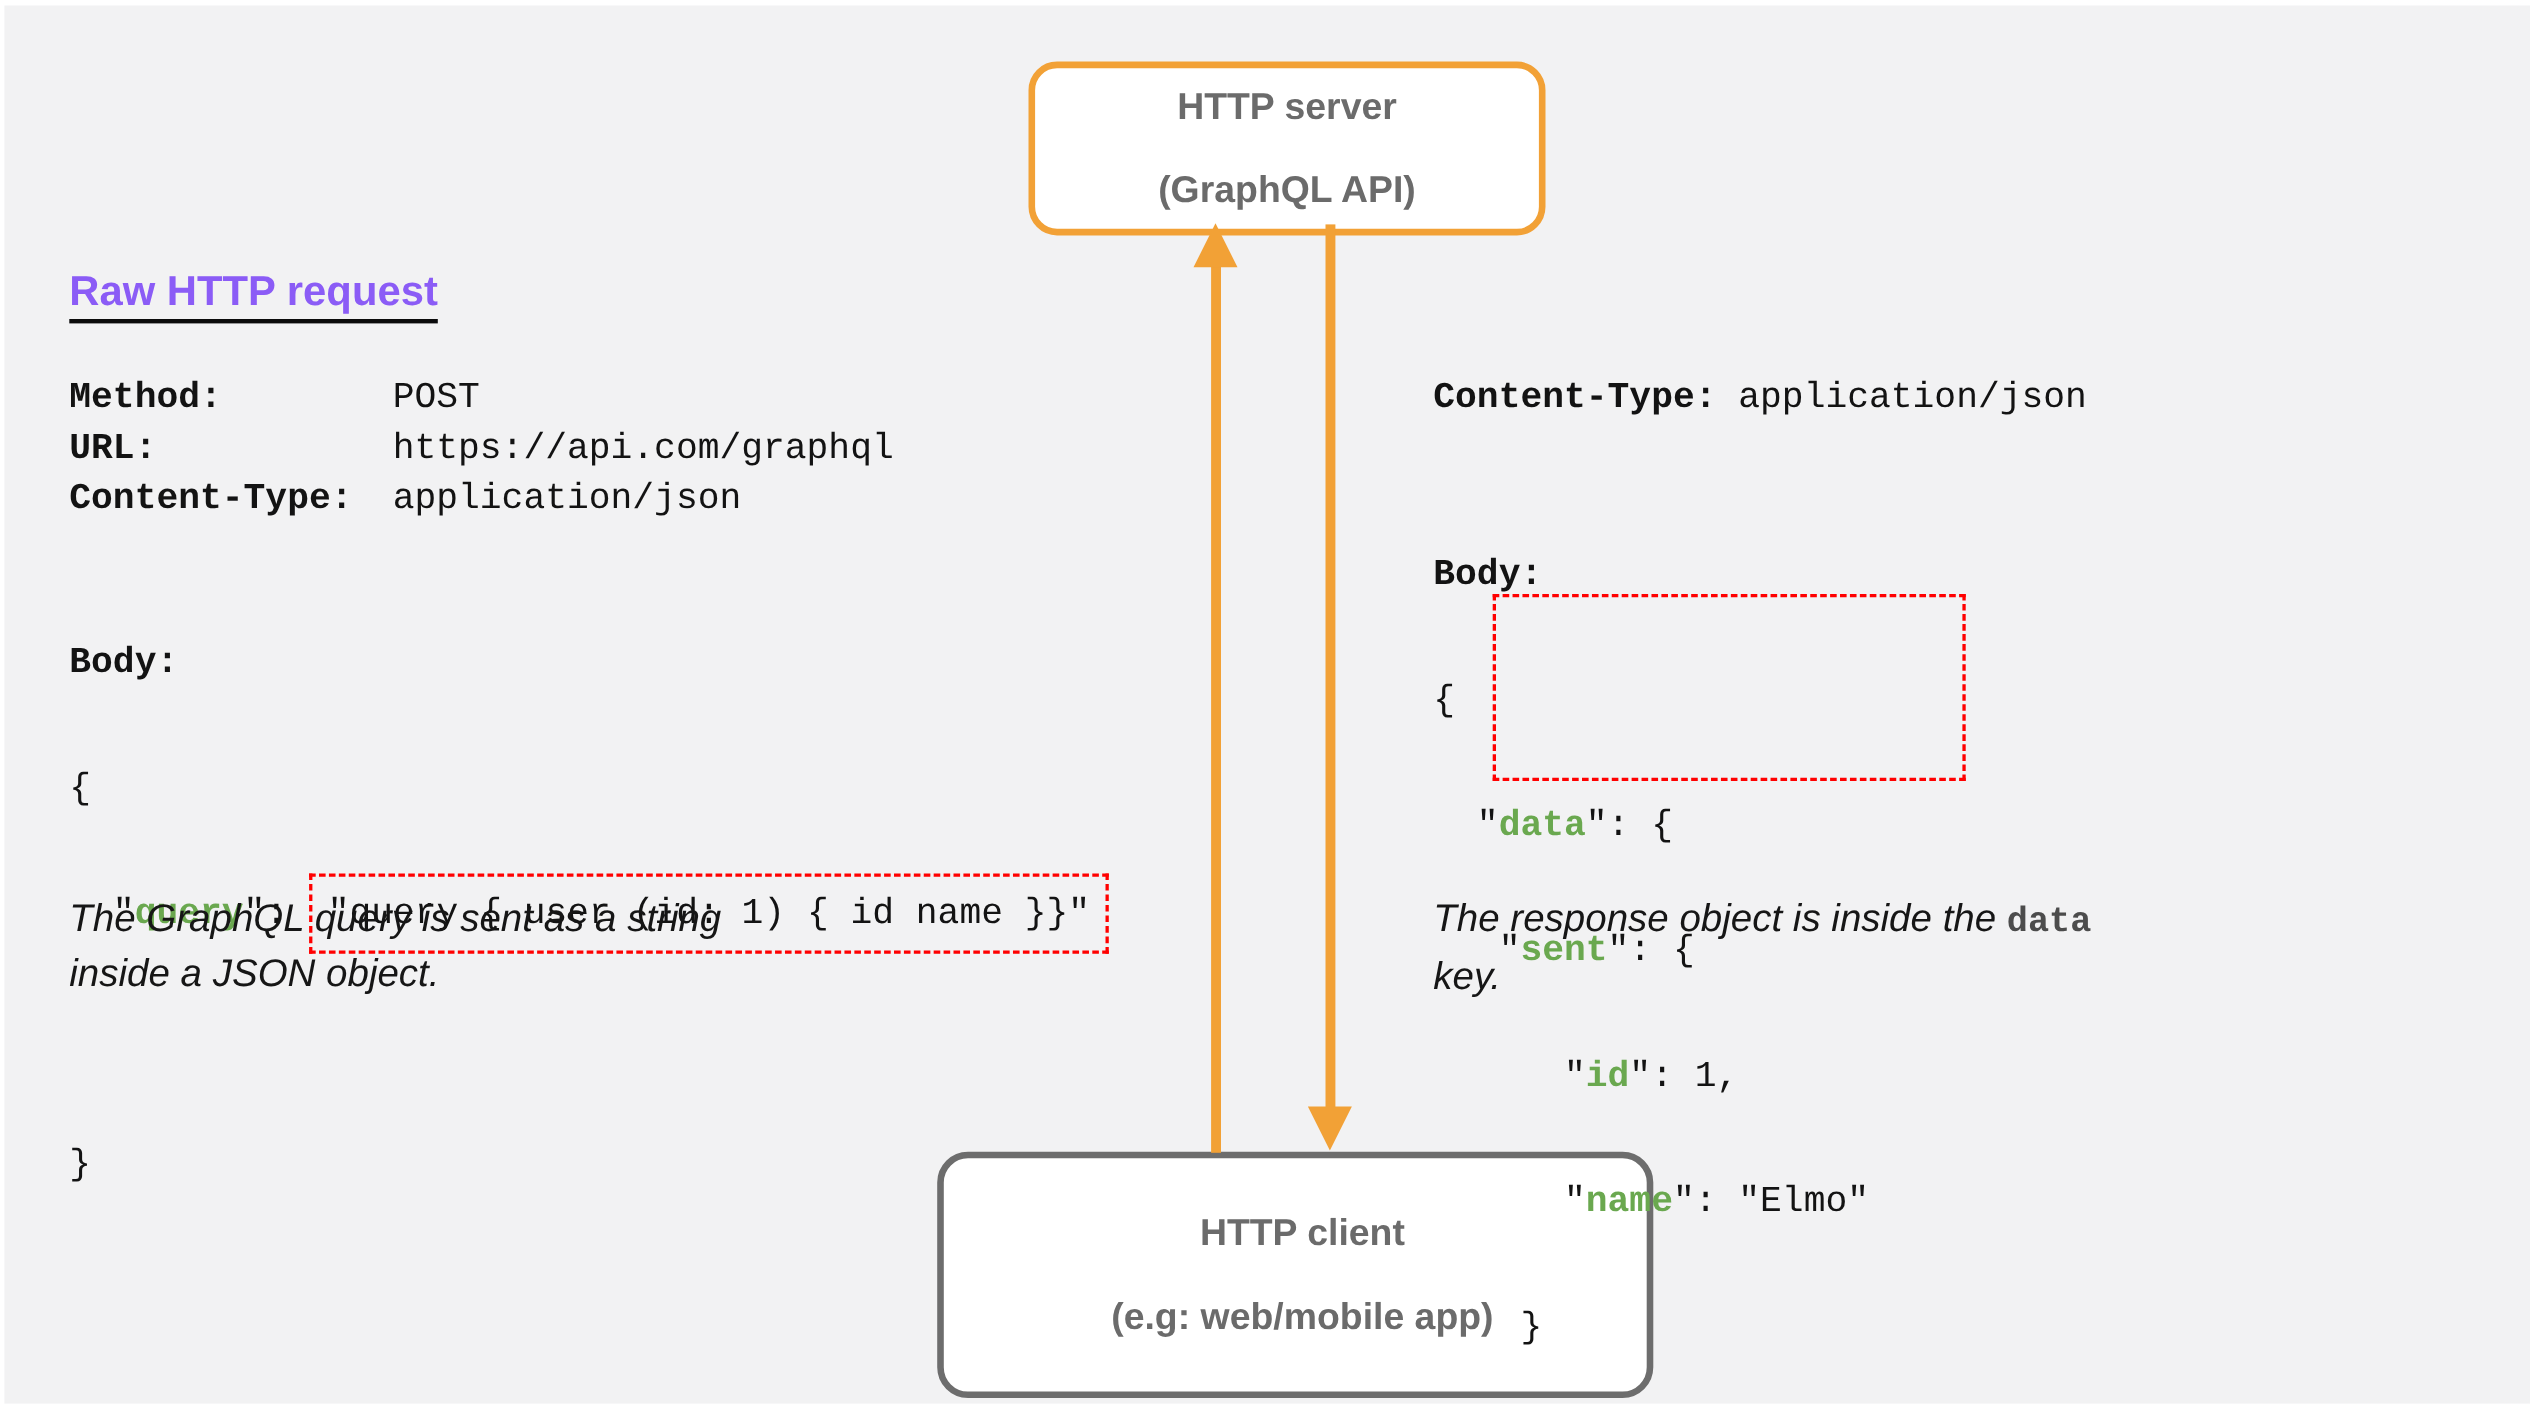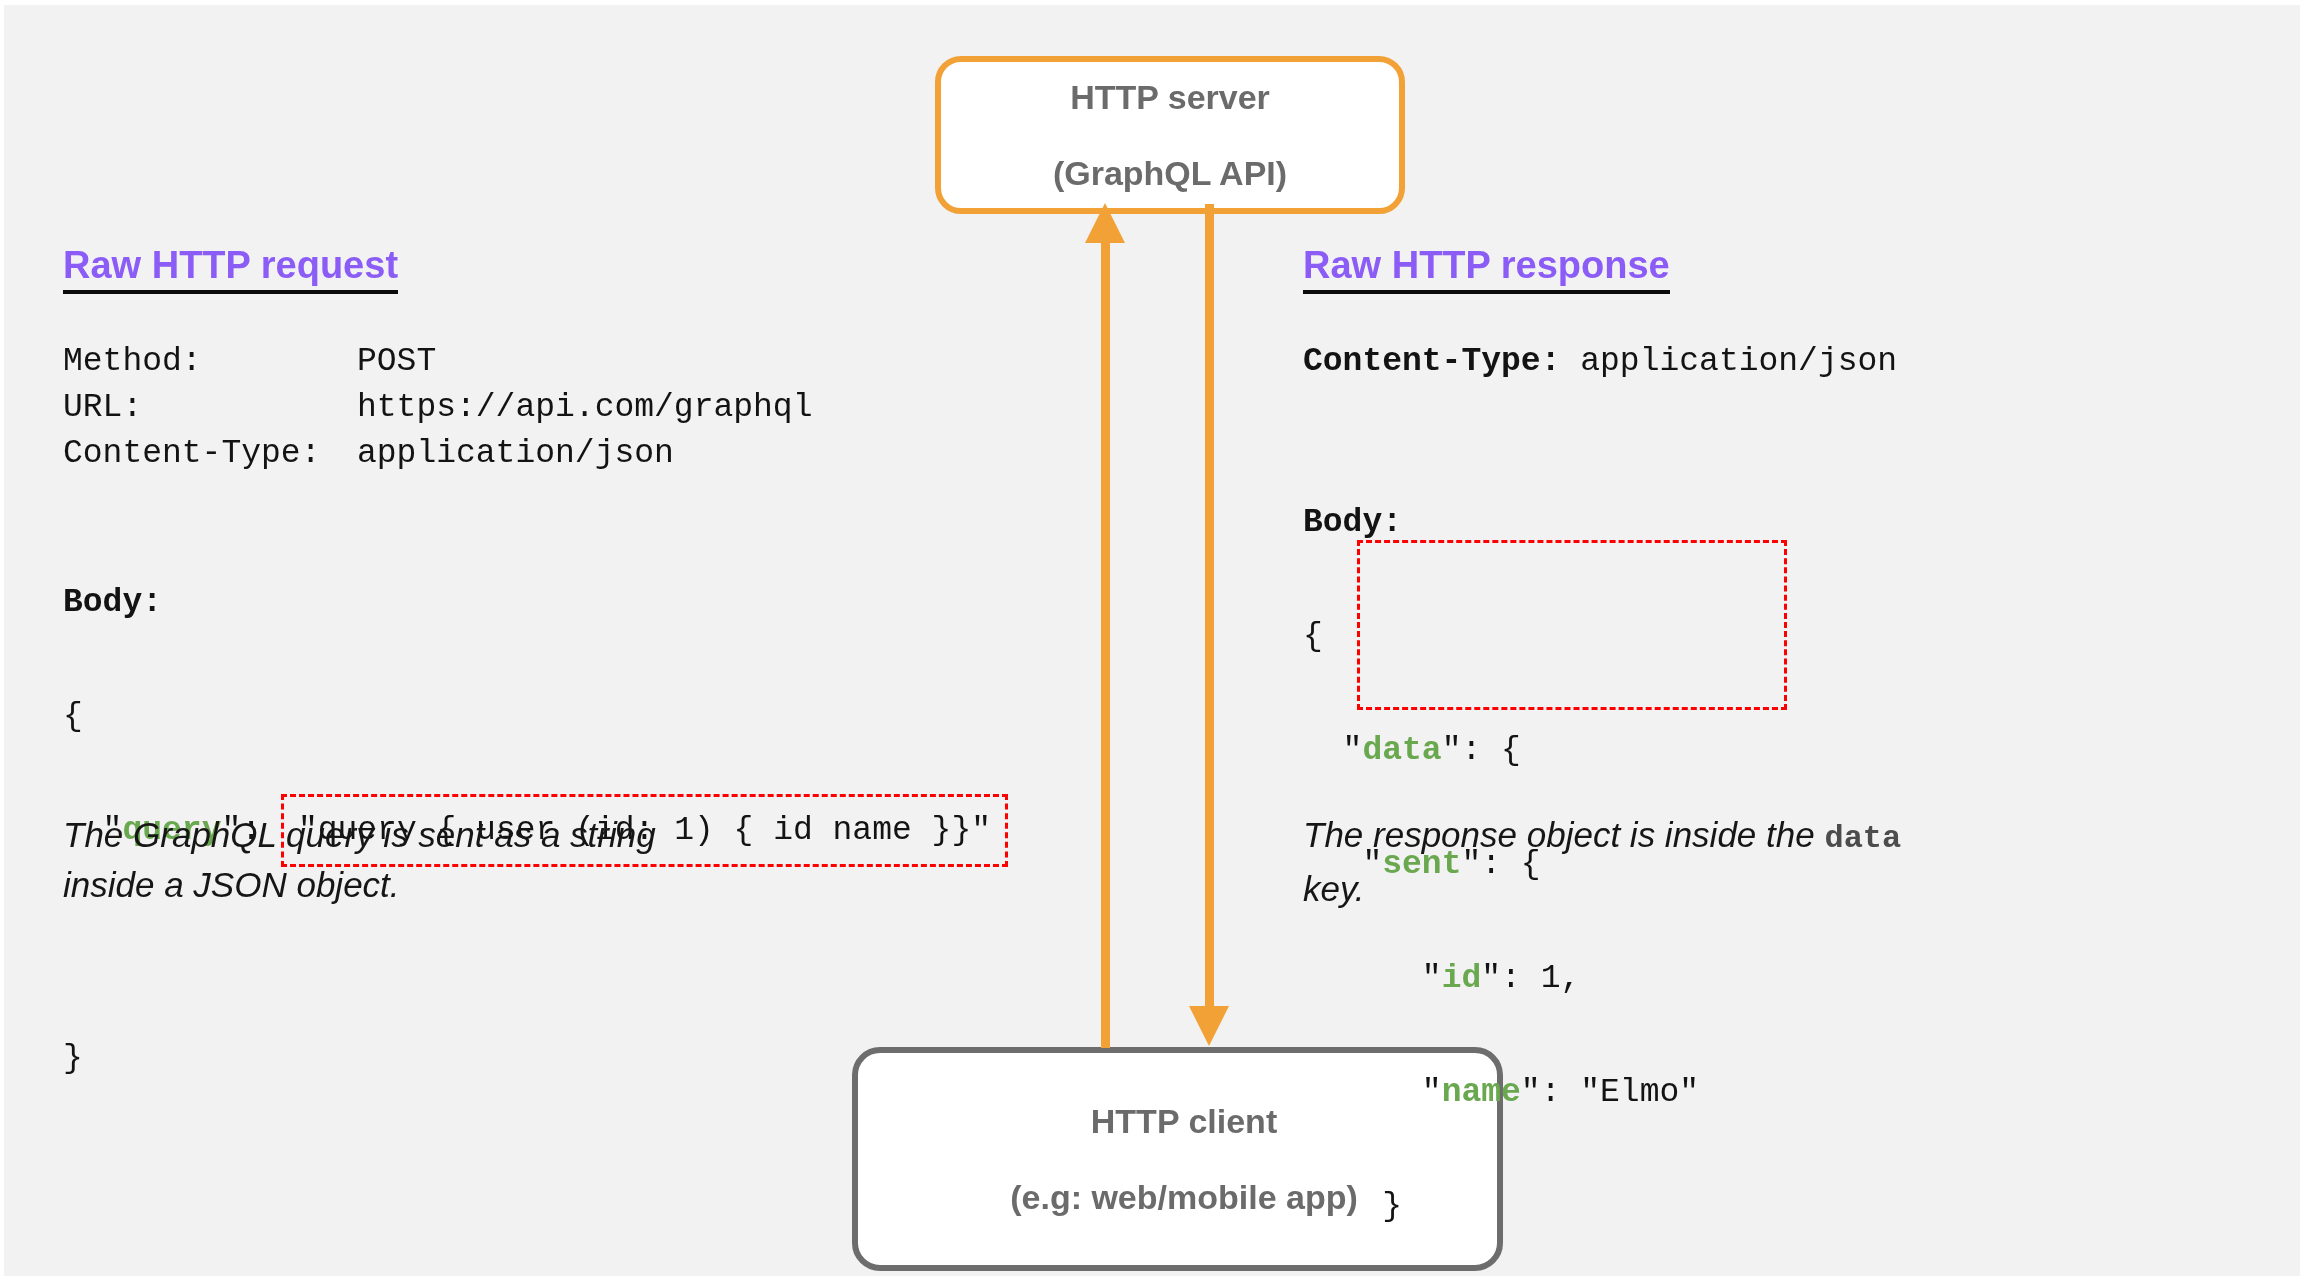--- a/index.html
+++ b/index.html
@@ -33,21 +33,21 @@
   }
   #request-title{left:63px;top:244px;}
   #response-title{left:1303px;top:244px;}
 
   .mono{font-family:"Liberation Mono",monospace;font-size:33px;color:#131313;}
   .mono-bold{font-weight:bold;}
   .green-key{color:#6AA84F;font-weight:bold;}
 
   #request-headers{position:absolute;left:63px;top:338px;}
   .hdr-row{display:flex;height:46px;align-items:center;white-space:pre;}
-  .hdr-label{width:294px;font-weight:normal;}
+  .hdr-label{width:294px;font-weight:bold;}
   #response-header{position:absolute;left:1303px;top:338px;}
 
   .code-block{position:absolute;white-space:pre;}
   .code-line{height:40px;display:flex;align-items:center;white-space:pre;}
   #request-body{left:63px;top:508px;}
   #response-body{left:1303px;top:428px;}
 
   .dashed-box-inline{
     border:3px dashed #FF0000;padding:15px 14px;margin:-18px 0;
   }
@@ -111,21 +111,20 @@
     <div class="code-line">
       <span>  "</span><span class="green-key">query</span><span>": </span><span class="dashed-box-inline">"query { user (id: 1) { id name }}"</span>
     </div>
     <div class="code-line"></div>
     <div class="code-line">}</div>
   </div>
 
   <div id="request-caption" class="caption">The GraphQL query is sent as a string
 inside a JSON object.</div>
 
-  <div id="response-title" class="panel-title">Raw HTTP response</div>
 
   <div id="response-header" class="mono">
     <div class="hdr-row">
       <span class="mono-bold">Content-Type:</span><span> </span><span>application/json</span>
     </div>
   </div>
 
   <div id="response-body" class="code-block mono">
     <div class="code-line mono-bold">Body:</div>
     <div class="code-line">{</div>

